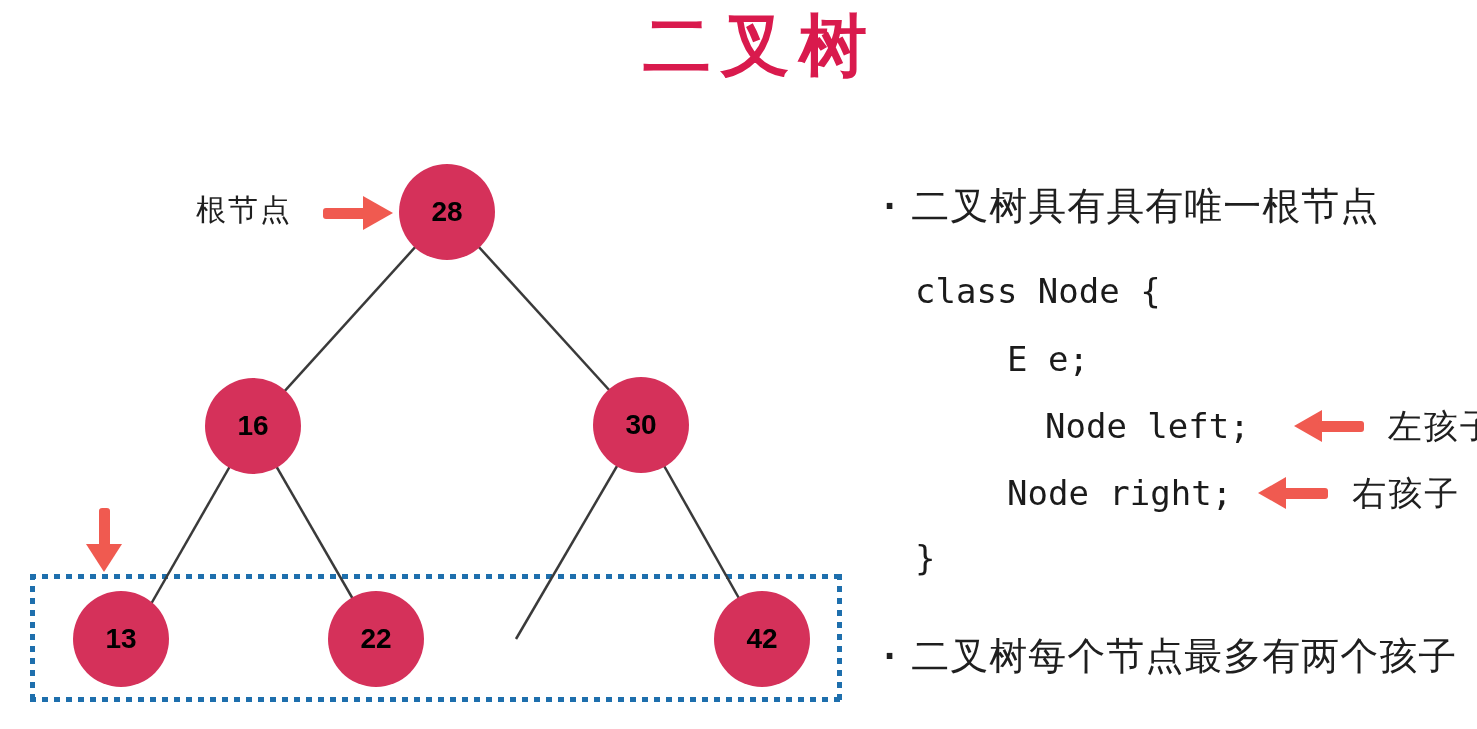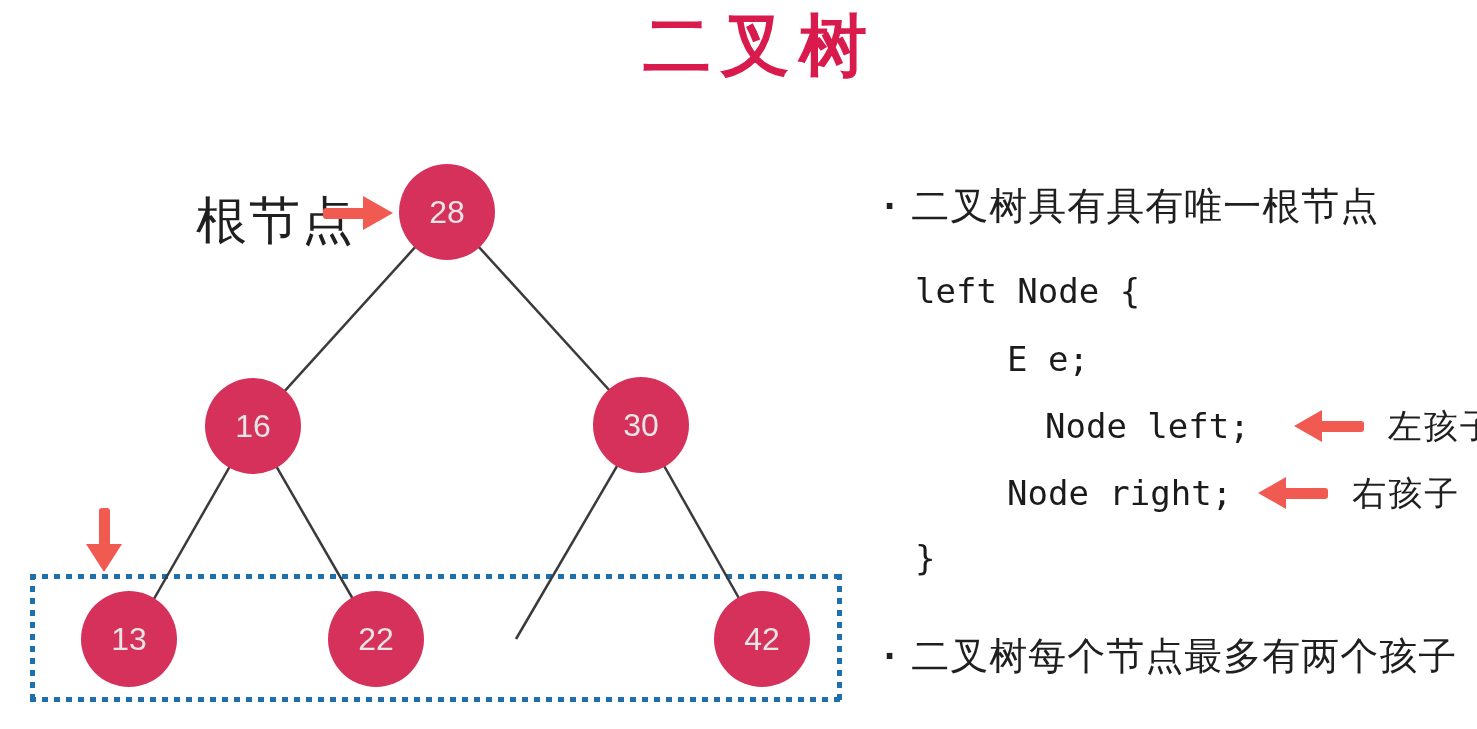--- a/index.html
+++ b/index.html
@@ -24,27 +24,27 @@
       repeating-linear-gradient(to bottom, var(--box-border,#1e6fad) 0 6px, transparent 6px 12px),
       repeating-linear-gradient(to bottom, var(--box-border,#1e6fad) 0 6px, transparent 6px 12px);
     background-position:0 0, 0 100%, 0 0, 100% 0;
     background-size:100% 5px, 100% 5px, 5px 100%, 5px 100%;
     background-repeat:no-repeat;
   }
   .node {
     position:absolute; width:96px; height:96px; border-radius:50%;
     background:var(--node-fill,#d5315a); z-index:2;
     display:flex; align-items:center; justify-content:center;
-    color:#e5e5e5; font-size:32px; font-weight:normal;
+    color:#000000; font-size:28px; font-weight:bold;
   }
   .n28{left:399px; top:164px;} .n16{left:205px; top:378px;} .n30{left:593px; top:377px;}
-  .n13{left:81px;  top:591px;justify-content:center;} .n22{left:328px; top:591px;}
+  .n13{left:73px;  top:591px;justify-content:center;} .n22{left:328px; top:591px;}
   .n29{left:468px; top:591px;} .n42{left:714px; top:591px;}
   .pointer-label {
-    position:absolute; font-size:51px; line-height:1.1; color:var(--text,#1f1f1f);
+    position:absolute; font-size:30px; line-height:1.1; color:var(--text,#1f1f1f);
     letter-spacing:2px; z-index:3; white-space:nowrap;
   }
   .root-label{left:196px; top:193px;}
   .leaf-label{left:24px; top:461px;}
   
   .arrow-right { position:absolute; left:323px; top:196px; width:74px; height:34px; z-index:3; }
   .arrow-right .shaft { position:absolute; left:0; top:12px; width:44px; height:11px; background:var(--arrow,#f05a50); border-radius:3px; }
   .arrow-right .head  { position:absolute; left:40px; top:0; width:0; height:0;
     border-left:30px solid var(--arrow,#f05a50); border-top:17px solid transparent; border-bottom:17px solid transparent; }
   .arrow-down { position:absolute; left:86px; top:508px; width:36px; height:64px; z-index:3; }
@@ -125,21 +125,21 @@
     <span class="shaft"></span>
     <span class="head"></span>
   </div>
 
   <div class="bullet-row bullet-root">
     <span class="dot">·</span>
     <span>二叉树具有具有唯一根节点</span>
   </div>
 
   <div class="code-line code-l1">
-    <span>left Node {</span>
+    <span>class Node {</span>
   </div>
   <div class="code-line code-l2">
     <span>E e;</span>
   </div>
   <div class="code-line code-l3">
     <span>Node left;</span>
     <span class="arrow-left">
       <span class="head"></span>
       <span class="shaft"></span>
     </span>

